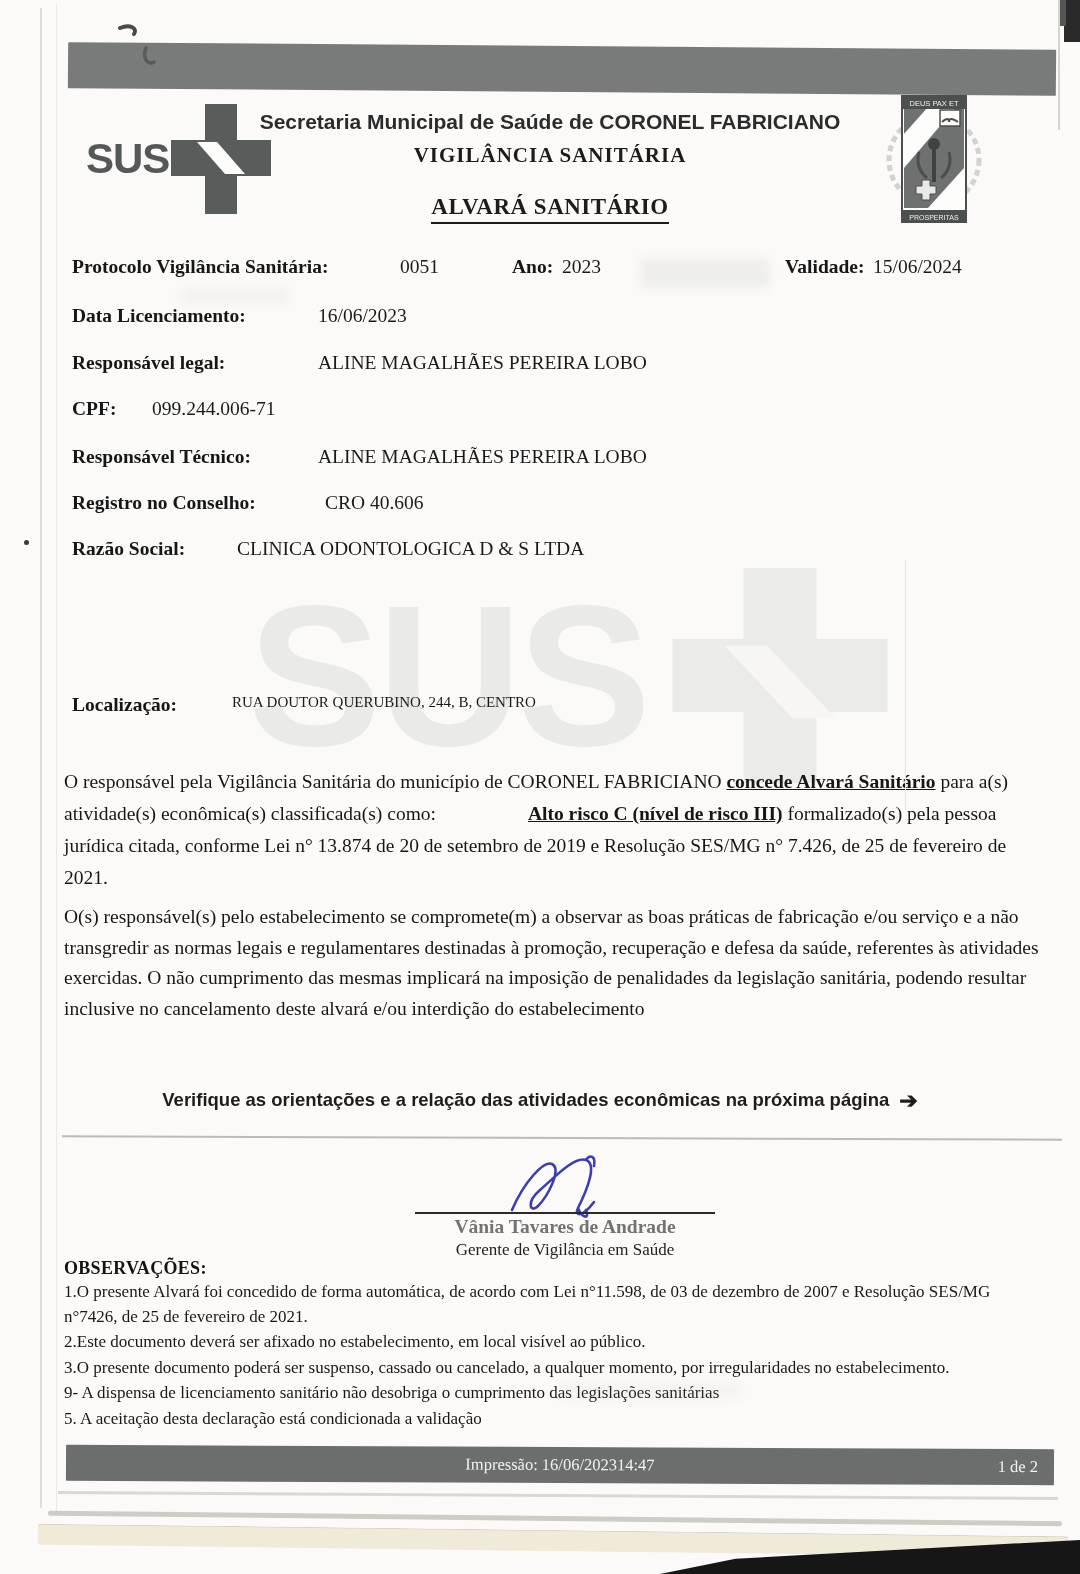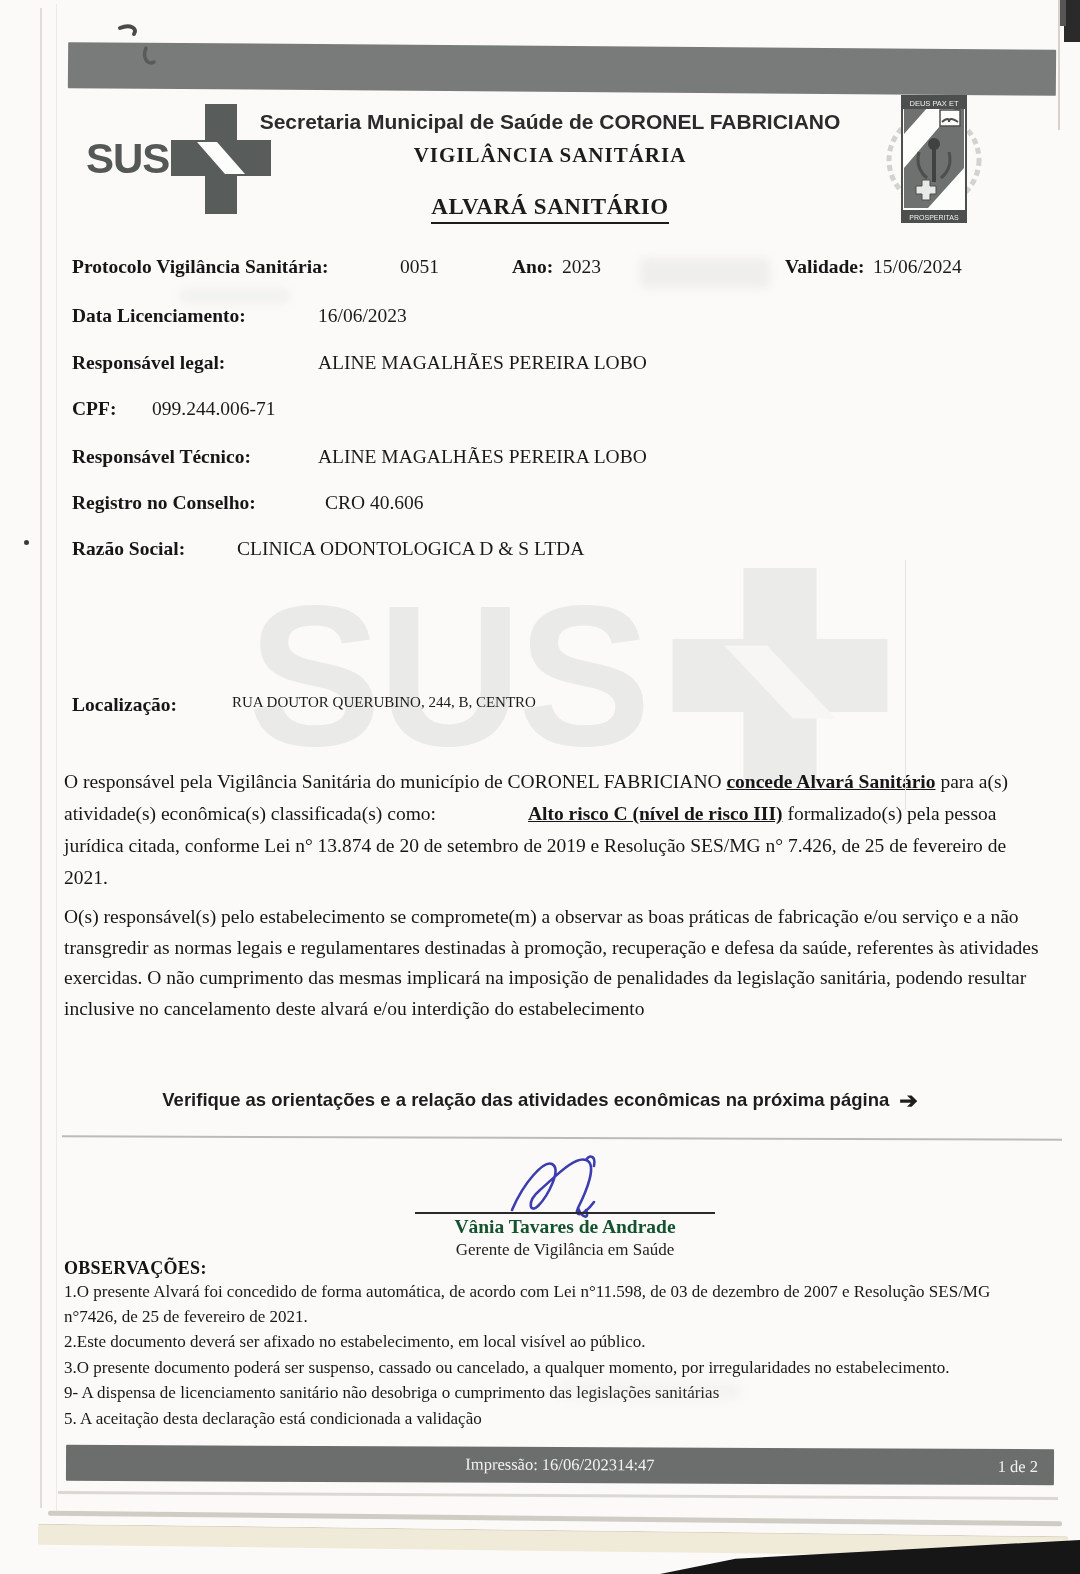--- a/index.html
+++ b/index.html
@@ -50,21 +50,21 @@
   .spacer{display:inline-block;width:92px;}
   
   .note-line{left:0;top:1088px;width:1080px;text-align:center;
     font-family:"Liberation Sans",sans-serif;font-size:18.5px;font-weight:600;color:#1d1d1d;}
   .note-arrow{font-weight:bold;font-size:22px;vertical-align:-2px;margin-left:10px;}
   .divider{left:62px;top:1137px;width:1000px;height:2px;background:#bdbbb7;transform:rotate(0.2deg);}
   
   .sig-block{left:340px;top:1150px;width:450px;text-align:center;}
   .sig-svg{position:absolute;left:150px;top:2px;}
   .sig-line{position:absolute;left:75px;top:62px;width:300px;height:2px;background:#2a2a2a;}
-  .sig-name{position:absolute;left:0;top:66px;width:450px;font-size:19.5px;font-weight:bold;color:#14532d;}
+  .sig-name{position:absolute;left:0;top:66px;width:450px;font-size:19.5px;font-weight:bold;color:#737373;}
   .sig-role{position:absolute;left:0;top:90px;width:450px;font-size:17px;color:#222;}
   
   .obs{left:64px;top:1258px;width:982px;}
   .obs-head{font-size:18px;font-weight:bold;letter-spacing:0.3px;color:#141414;}
   .obs-item{font-size:17px;line-height:24.5px;margin-top:1px;color:#181818;}
   
   .footbar{
     left:66px;top:1447px;width:988px;height:36px;background:#6b6e6d;
     transform:rotate(0.25deg);color:#f2f2f0;font-size:16.5px;
     display:flex;align-items:center;justify-content:center;border-radius:1px;

